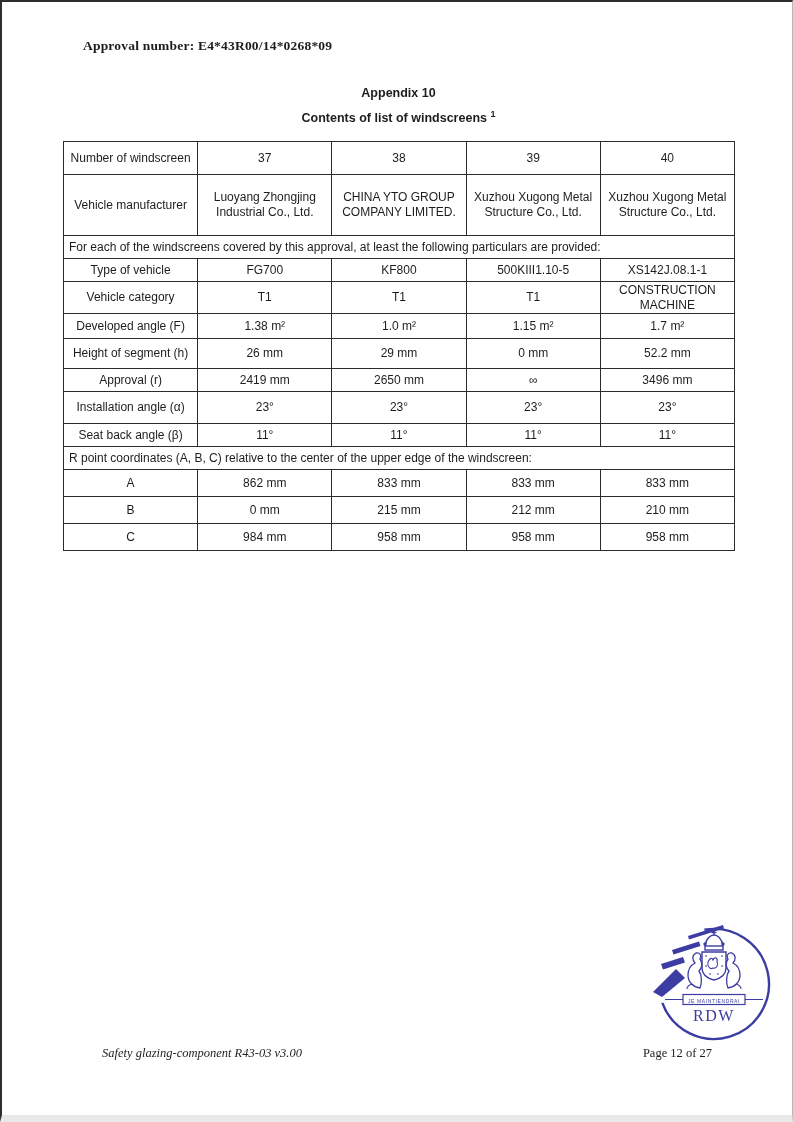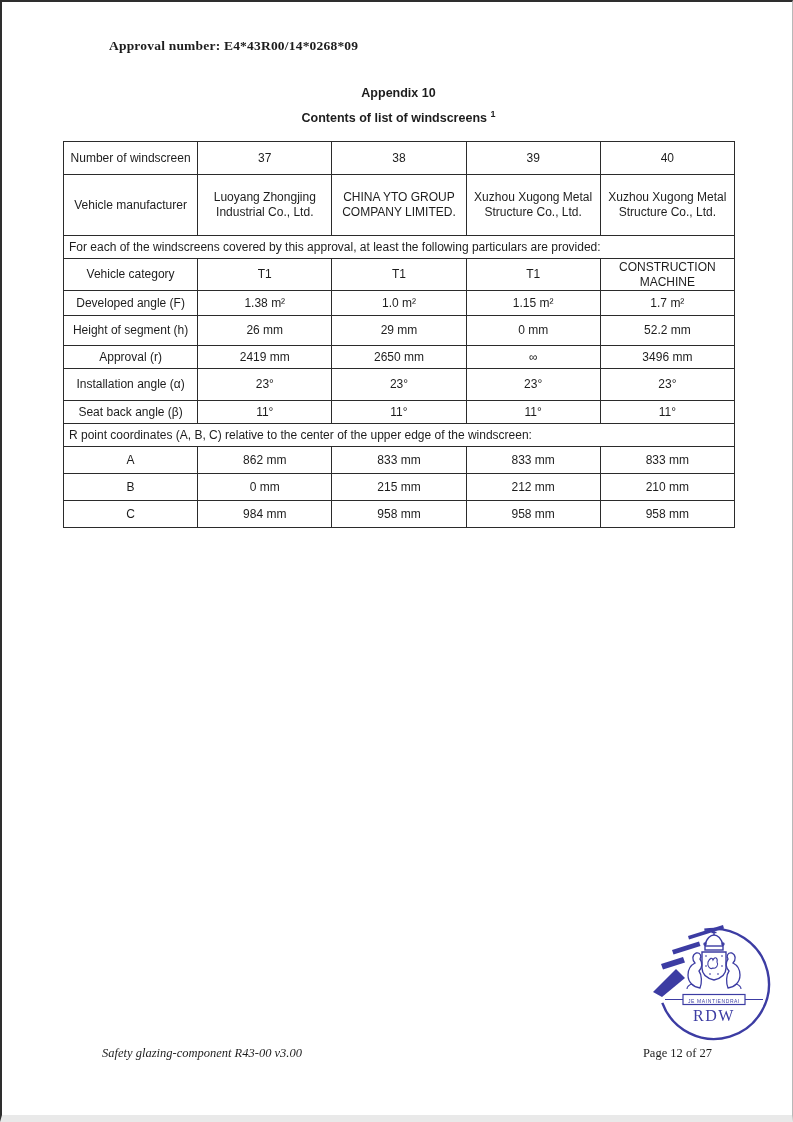--- a/index.html
+++ b/index.html
@@ -10,21 +10,21 @@
     background:#ffffff;
     border-top:2px solid #2e2e2e;
     border-left:2px solid #2e2e2e;
     border-right:1px solid #b8b8b8;
     border-bottom:7px solid #e9e9e9;
     font-family:"Liberation Sans", sans-serif;
     color:#1d1d1d;
     overflow:hidden;
   }
   .approval-line{
-    position:absolute;left:107px;top:36px;
+    position:absolute;left:81px;top:36px;
     font-family:"Liberation Serif", serif;
     font-weight:bold;font-size:13.5px;letter-spacing:.2px;
     white-space:nowrap;
   }
   .title-block{position:absolute;left:0;top:84px;width:793px;text-align:center;}
   .appendix-title{font-weight:bold;font-size:12.5px;margin-bottom:9px;}
   .subtitle{font-weight:bold;font-size:12.5px;}
   .subtitle sup{font-size:9px;vertical-align:super;}
   table.spec{
     position:absolute;left:61px;top:139px;
@@ -84,20 +84,27 @@
       </tr>
       <tr style="height:61px">
         <td>Vehicle manufacturer</td>
         <td>Luoyang Zhongjing Industrial Co., Ltd.</td>
         <td>CHINA YTO GROUP COMPANY LIMITED.</td>
         <td>Xuzhou Xugong Metal Structure Co., Ltd.</td>
         <td>Xuzhou Xugong Metal Structure Co., Ltd.</td>
       </tr>
       <tr style="height:23px">
         <td class="note" colspan="5">For each of the windscreens covered by this approval, at least the following particulars are provided:</td>
+      </tr>
+      <tr style="height:23px">
+        <td>Type of vehicle</td>
+        <td>FG700</td>
+        <td>KF800</td>
+        <td>500KIII1.10-5</td>
+        <td>XS142J.08.1-1</td>
       </tr>
       <tr style="height:32px">
         <td>Vehicle category</td>
         <td>T1</td>
         <td>T1</td>
         <td>T1</td>
         <td>CONSTRUCTION MACHINE</td>
       </tr>
       <tr style="height:25px">
         <td>Developed angle (F)</td>
@@ -204,16 +211,16 @@
 
       <g stroke="#3c3ca3">
         <line x1="13" y1="77.5" x2="111" y2="77.5" stroke-width="1.2"></line>
         <rect x="31" y="72.5" width="62" height="10" fill="#ffffff" stroke-width="1.2"></rect>
       </g>
       <text x="62" y="80.5" text-anchor="middle" font-family="Liberation Sans, sans-serif" font-size="5" letter-spacing="0.6" fill="#3c3ca3">JE MAINTIENDRAI</text>
       <text x="62" y="99" text-anchor="middle" font-family="Liberation Serif, serif" font-size="16" letter-spacing="1.5" fill="#3c3ca3">RDW</text>
     </svg>
   </div>
 
-  <div class="footer-left">Safety glazing-component R43-00 v3.00</div>
+  <div class="footer-left">Safety glazing-component R43-03 v3.00</div>
   <div class="footer-right">Page 12 of 27</div>
 
 </div>
 
 </body></html>

